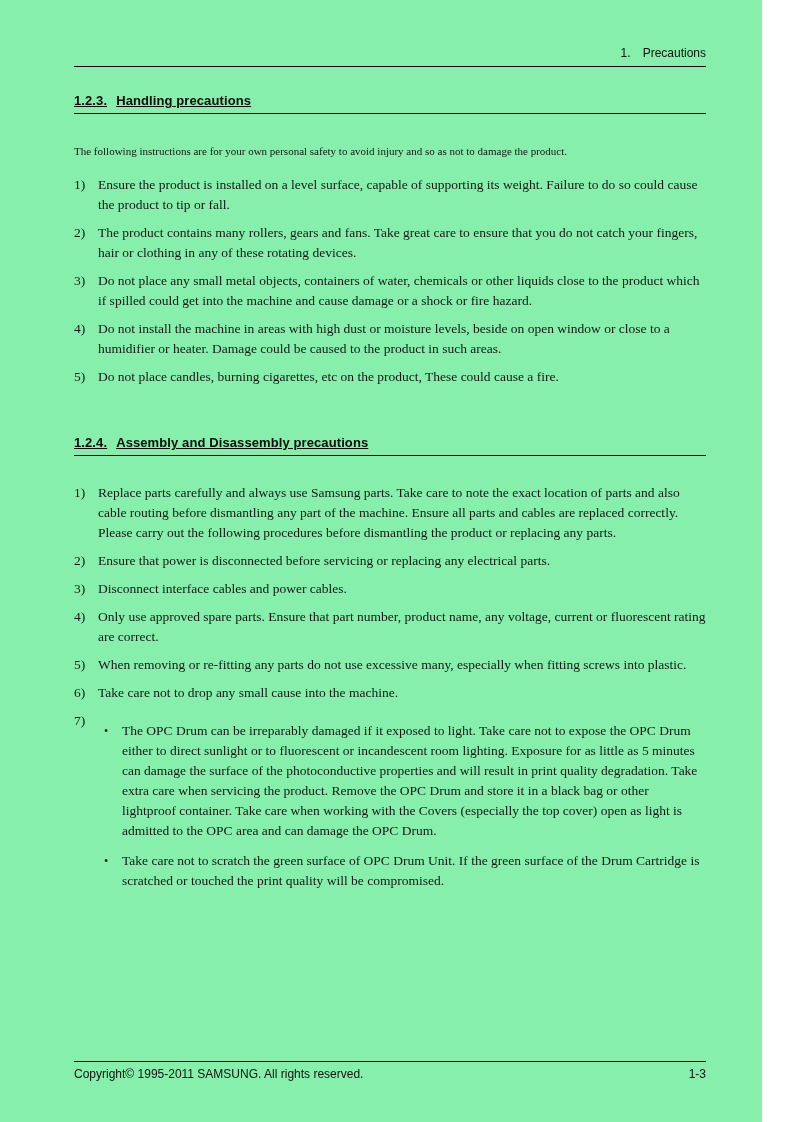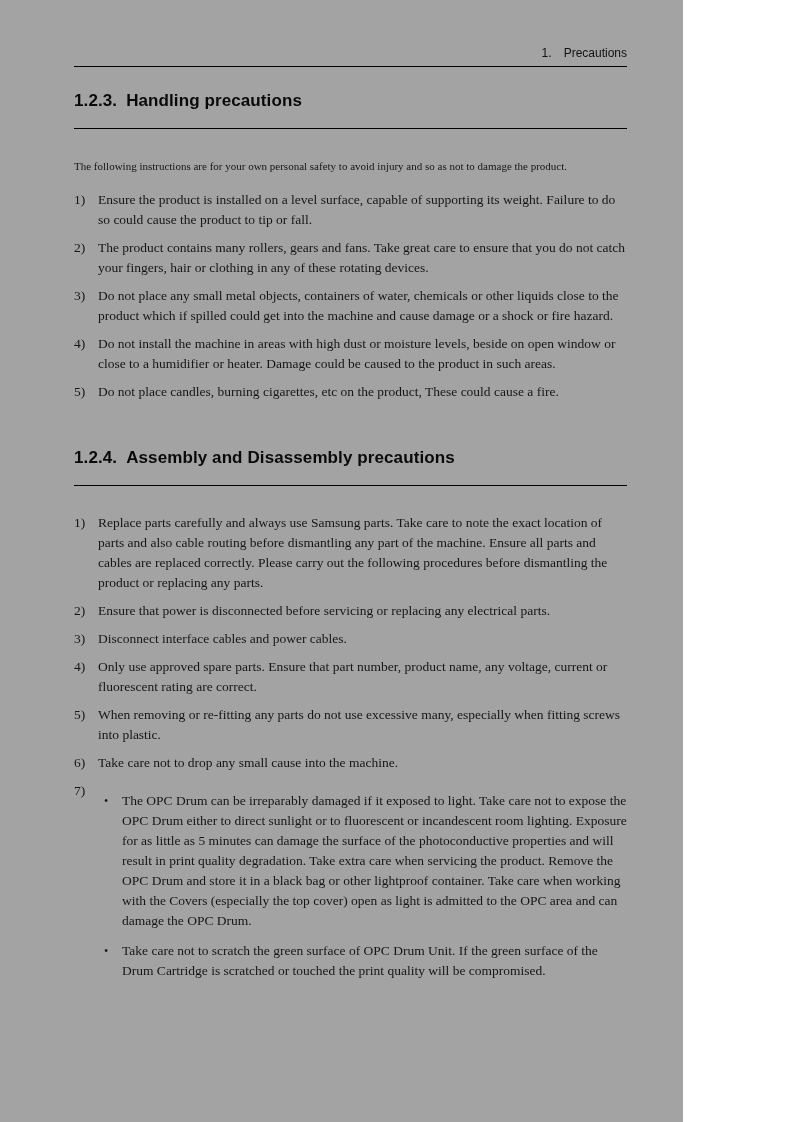--- a/index.html
+++ b/index.html
@@ -1,20 +1,20 @@
 <!DOCTYPE html>
 <html><head>
 <meta charset="utf-8">
 <style>
   html, body { margin: 0; padding: 0; background: #ffffff; }
   .page {
     position: relative;
-    width: 683px;
+    width: 762px;
     height: 1122px;
-    background: #a3a3a3;
+    background: #86efac;
     font-family: "Liberation Serif", serif;
     color: #161616;
     overflow: hidden;
   }
   .content {
     padding: 0 56px 0 74px;
   }
   .page-header {
     margin-top: 46px;
     text-align: right;
@@ -23,26 +23,27 @@
     line-height: 15px;
     color: #111;
     padding-bottom: 5px;
     border-bottom: 1.8px solid #000;
   }
   .page-header .chapter-number { margin-right: 12px; }
   .section-heading {
     margin: 24px 0 0 0;
     font-family: "Liberation Sans", sans-serif;
     font-weight: bold;
-    font-size: 17px;
+    font-size: 13px;
     line-height: 20px;
     color: #0a0a0a;
-    padding-bottom: 17px;
+    padding-bottom: 2px;
     border-bottom: 1.8px solid #000;
     letter-spacing: 0.1px;
+    text-decoration: underline;
   }
   .section-heading .heading-number { margin-right: 9px; }
   .intro {
     margin: 27px 0 0 0;
     font-size: 11px;
     line-height: 20px;
   }
   .num-list { margin-top: 14px; }
   .num-list.after-heading { margin-top: 27px; }
   .num-item {
@@ -203,13 +204,17 @@
                   <span class="bullet-text">Take care not to scratch the green surface of OPC Drum Unit. If the green surface of the Drum Cartridge is scratched or touched the print quality will be compromised.</span>
                 </div>
               </div>
     </div>
   </div>
 </div>
     </div>
 
   </div>
 
+  <div class="page-footer">
+    <span>Copyright© 1995-2011 SAMSUNG. All rights reserved.</span>
+    <span>1-3</span>
+  </div>
 </div>
 
 </body></html>

